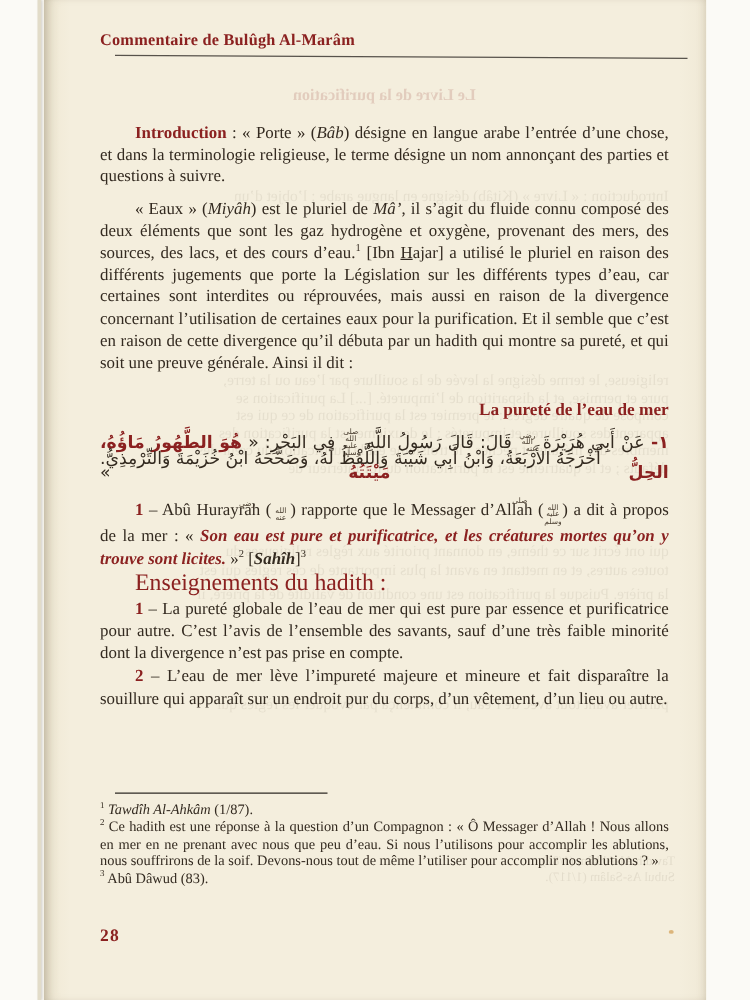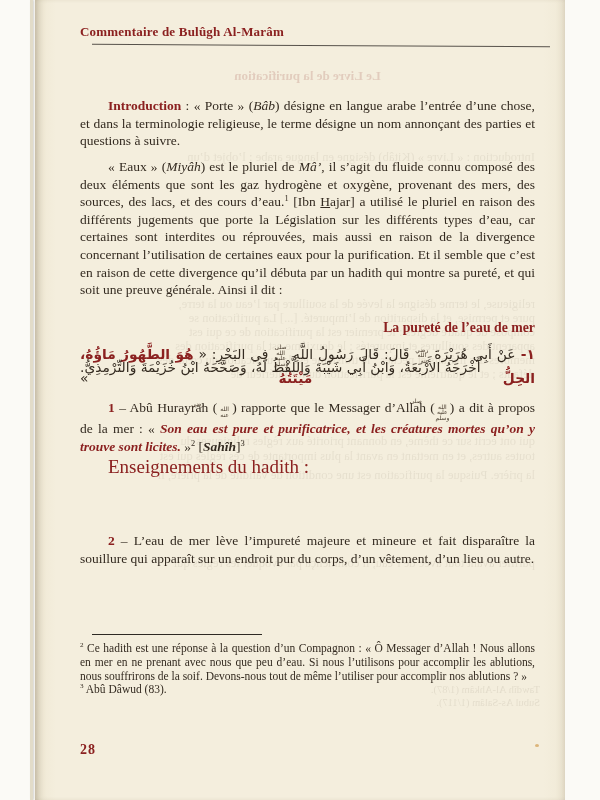--- a/index.html
+++ b/index.html
@@ -97,24 +97,26 @@
   <div class="abs para indent p-water"><span>« Eaux » (</span><span class="i">Miyâh</span><span>) est le pluriel de </span><span class="i">Mâ’</span><span>, il s’agit du fluide connu composé des deux éléments que sont les gaz hydrogène et oxygène, provenant des mers, des sources, des lacs, et des cours d’eau.</span><span class="sup">1</span><span> [Ibn </span><span class="u">H</span><span>ajar] a utilisé le pluriel en raison des différents jugements que porte la Législation sur les différents types d’eau, car certaines sont interdites ou réprouvées, mais aussi en raison de la divergence concernant l’utilisation de certaines eaux pour la purification. Et il semble que c’est en raison de cette divergence qu’il débuta par un hadith qui montre sa pureté, et qui soit une preuve générale. Ainsi il dit :</span></div>
 
   <div class="abs h-section">La pureté de l’eau de mer</div>
 
   <div class="abs arabic ar1" dir="rtl"><span class="red b">١- </span><span>عَنْ أَبِي هُرَيْرَةَ </span><span class="hon">رضي الله عنه</span><span> قَالَ: قَالَ رَسُولُ اللَّهِ </span><span class="hon">صلى الله عليه وسلم</span><span> فِي البَحْرِ: « </span><span class="red b">هُوَ الطَّهُورُ مَاؤُهُ، الحِلُّ مَيْتَتُهُ</span><span> »</span></div>
   <div class="abs arabic ar2" dir="rtl">أَخْرَجَهُ الأَرْبَعَةُ، وَابْنُ أَبِي شَيْبَةَ وَاللَّفْظُ لَهُ، وَصَحَّحَهُ ابْنُ خُزَيْمَةَ وَالتِّرْمِذِيُّ.</div>
 
   <div class="abs para indent p-trans"><span class="red b">1</span><span> – Abû Hurayrah (</span><span class="hon">رضي الله عنه</span><span>) rapporte que le Messager d’Allah (</span><span class="hon">صلى الله عليه وسلم</span><span>) a dit à propos de la mer : « </span><span class="red b i">Son eau est pure et purificatrice, et les créatures mortes qu’on y trouve sont licites.</span><span> »</span><span class="sup">2</span><span> [</span><span class="b i">Sahîh</span><span>]</span><span class="sup">3</span></div>
 
   <div class="abs h-lessons">Enseignements du hadith :</div>
+  <div class="abs para indent p-l1"><span class="red b">1</span><span> – La pureté globale de l’eau de mer qui est pure par essence et purificatrice pour autre. C’est l’avis de l’ensemble des savants, sauf d’une très faible minorité dont la divergence n’est pas prise en compte.</span></div>
   <div class="abs para indent p-l2"><span class="red b">2</span><span> – L’eau de mer lève l’impureté majeure et mineure et fait disparaître la souillure qui apparaît sur un endroit pur du corps, d’un vêtement, d’un lieu ou autre.</span></div>
 
   <div class="abs fn-rule"></div>
   <div class="abs footnotes">
+    <p class="fn"><span class="sup">1</span><span> </span><span class="i">Tawdîh Al-Ahkâm</span><span> (1/87).</span></p>
     <p class="fn"><span class="sup">2</span><span> Ce hadith est une réponse à la question d’un Compagnon : « Ô Messager d’Allah ! Nous allons en mer en ne prenant avec nous que peu d’eau. Si nous l’utilisons pour accomplir les ablutions, nous souffrirons de la soif. Devons-nous tout de même l’utiliser pour accomplir nos ablutions ? »</span></p>
     <p class="fn"><span class="sup">3</span><span> Abû Dâwud (83).</span></p>
   </div>
 
   <div class="abs page-number">28</div>
 
   <div class="speck"></div>
 </div>
 
 </body></html>

